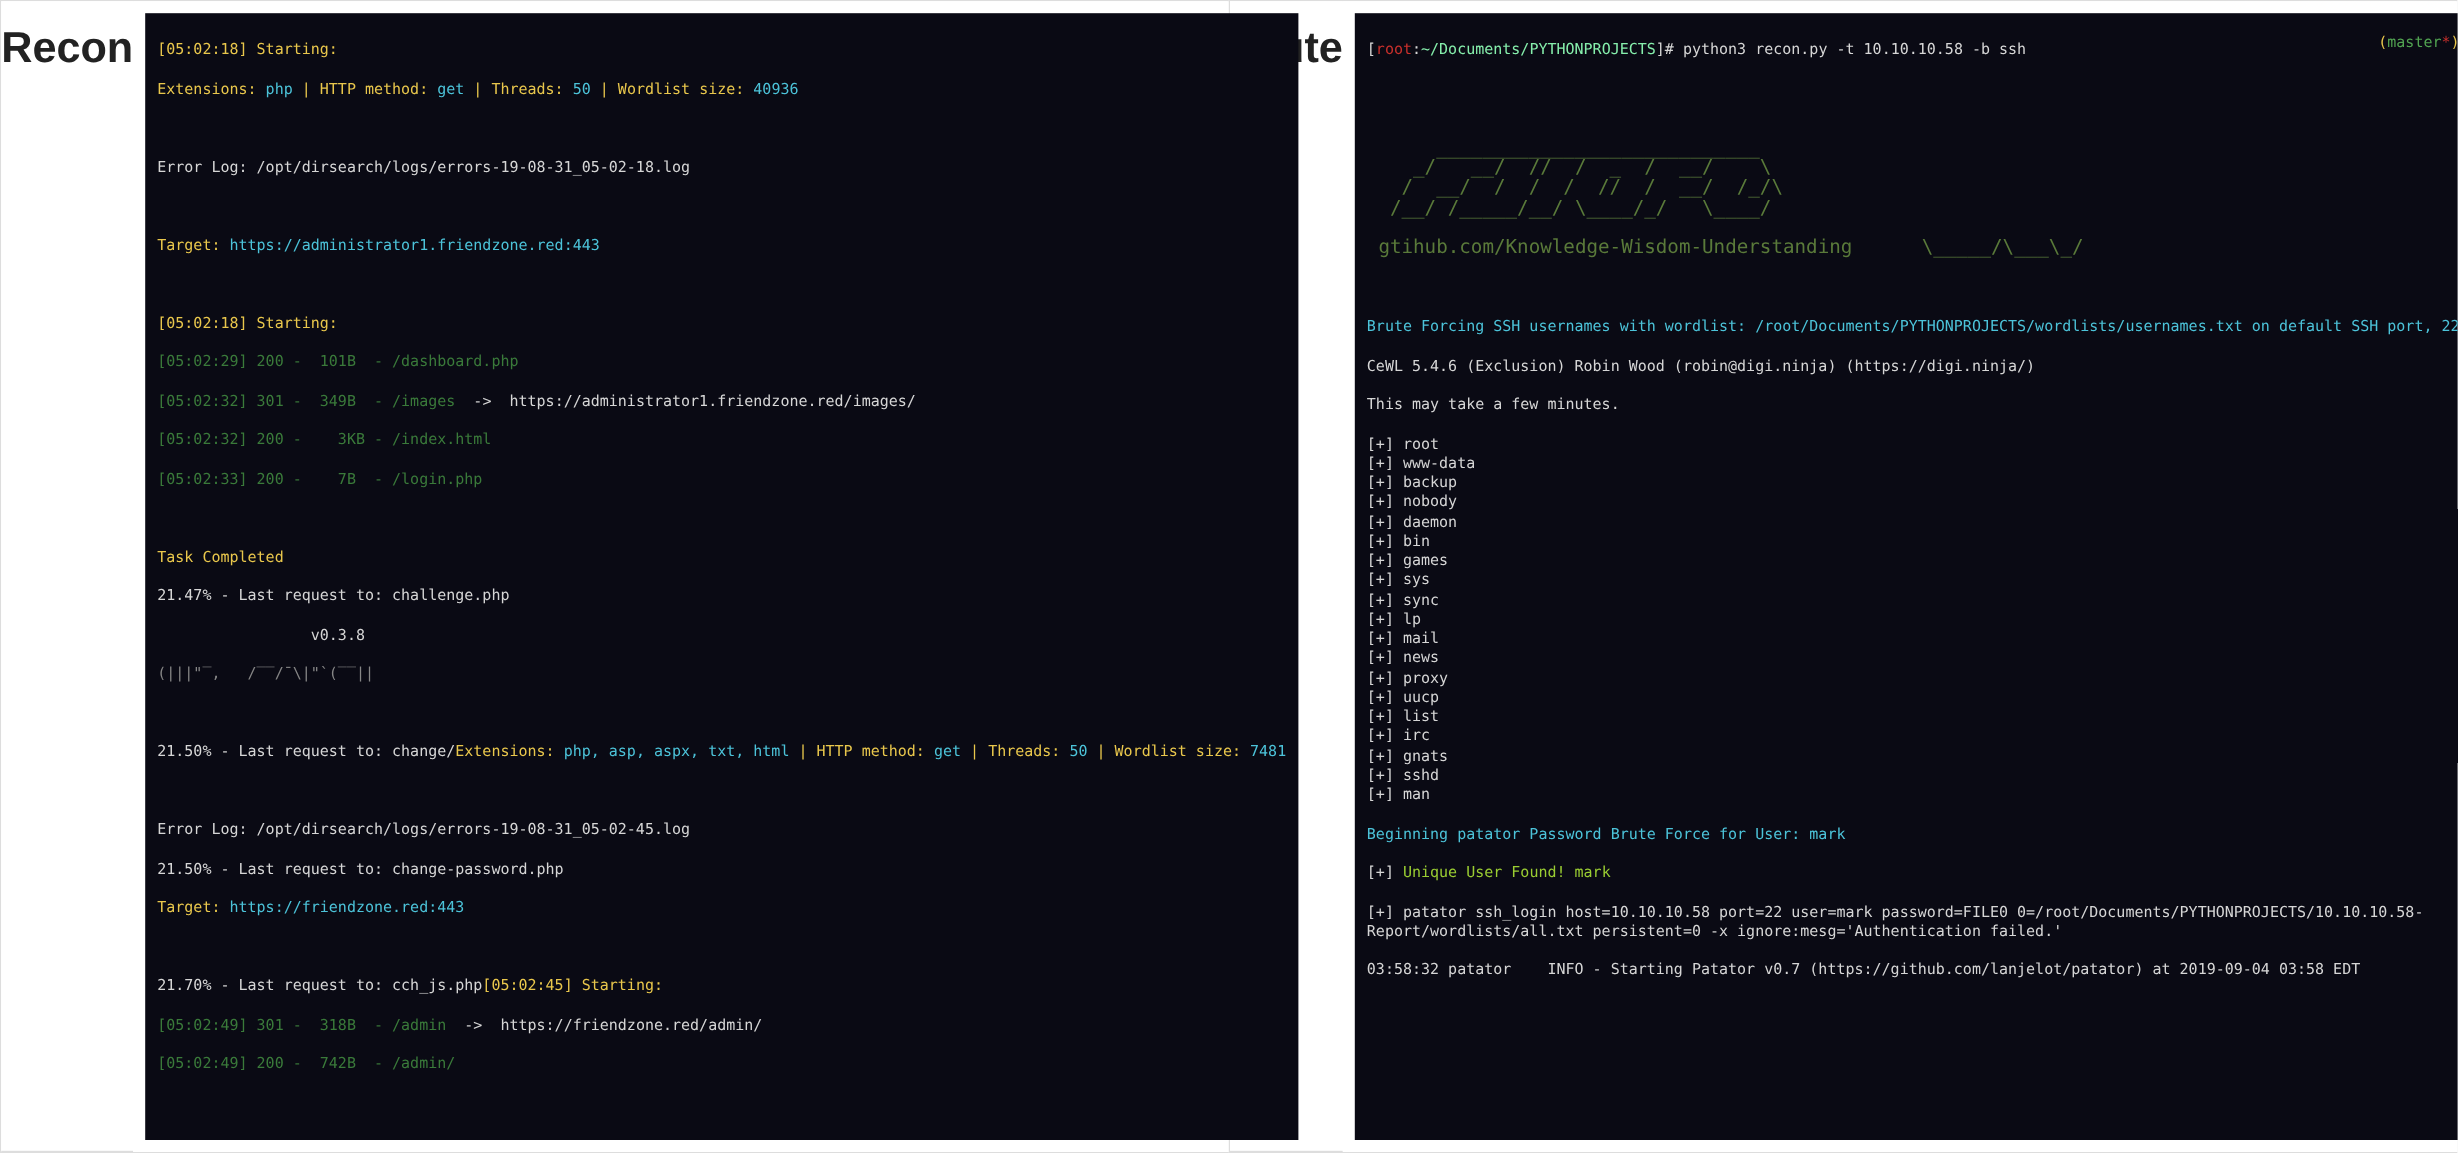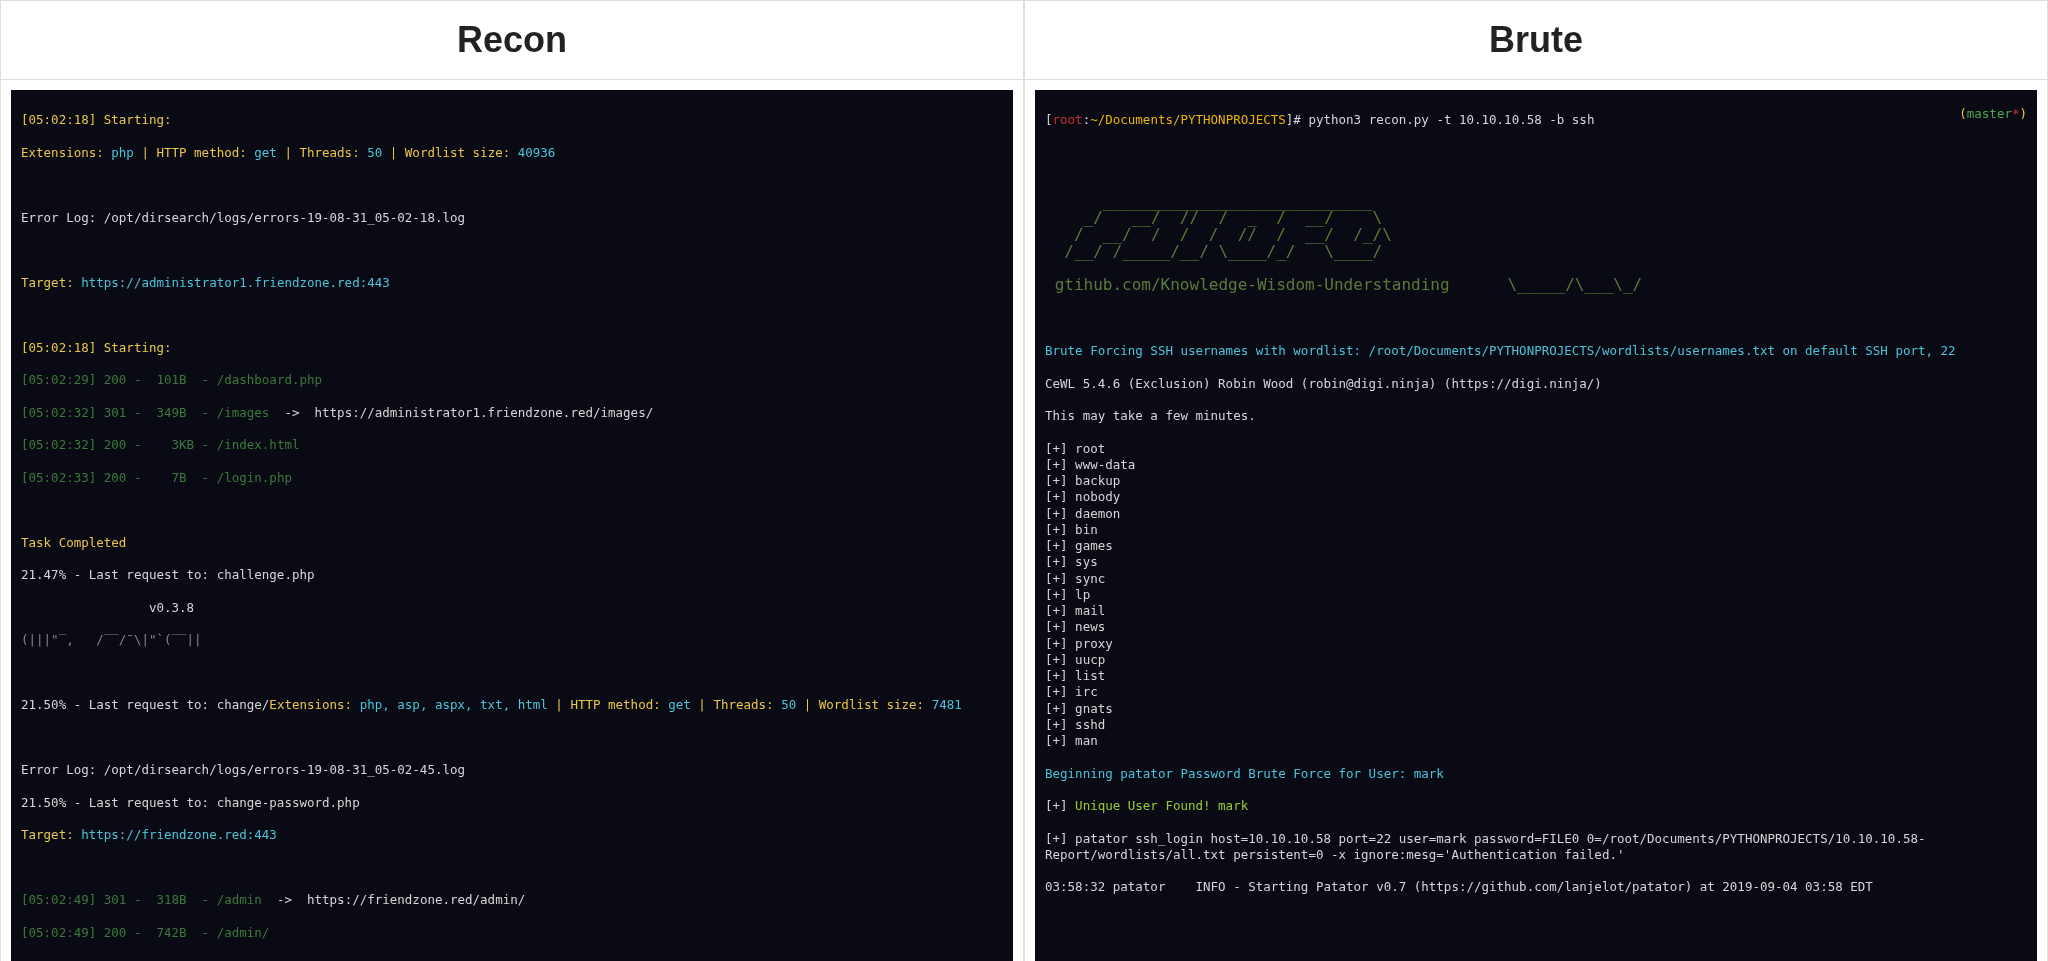--- a/index.html
+++ b/index.html
@@ -11,21 +11,21 @@
   overflow: hidden;
 }
 .layout {
   display: flex;
   width: 100%;
   height: 100%;
 }
 .panel {
   width: 50%;
   display: flex;
-  flex-direction: column;
+  flex-direction: row;
   border: 1px solid #ddd;
 }
 .panel-title {
   background: #fff;
   text-align: center;
   font-size: 36px;
   font-weight: 600;
   color: #222;
   padding: 18px 0 18px 0;
   border-bottom: 1px solid #ddd;
@@ -50,21 +50,21 @@
   position: relative;
 }
 .row { white-space: pre; }
 .yellow { color: #e9c74c; }
 .cyan { color: #4cc3d9; }
 .green { color: #51a351; }
 .lime { color: #9acd32; }
 .white { color: #d6d6d6; }
 .dimgreen { color: #3a7a3a; }
 .red { color: #c9302c; }
-.orange { color: #eab308; }
+.orange { color: #86efac; }
 .gray { color: #868686; }
 .spacer { flex: 1; }
 
 .ascii { color: #5a7a3a; line-height: 1.05; font-size: 16px; }
 </style>
 </head>
 <body>
 
 <div class="layout">
 
@@ -89,20 +89,21 @@
 <div class="row white">21.47% - Last request to: challenge.php</div>
 <div class="row white">                 v0.3.8</div>
 <div class="row gray">(|||"‾,   /‾‾/¯\|"`(‾‾||</div>
 <div class="row">&nbsp;</div>
 <div class="row"><span class="white">21.50% - Last request to: change/</span><span class="yellow">Extensions: </span><span class="cyan">php, asp, aspx, txt, html</span><span class="yellow"> | </span><span class="yellow">HTTP method: </span><span class="cyan">get</span><span class="yellow"> | </span><span class="yellow">Threads: </span><span class="cyan">50</span><span class="yellow"> | </span><span class="yellow">Wordlist size: </span><span class="cyan">7481</span></div>
 <div class="row">&nbsp;</div>
 <div class="row white">Error Log: /opt/dirsearch/logs/errors-19-08-31_05-02-45.log</div>
 <div class="row white">21.50% - Last request to: change-password.php</div>
 <div class="row"><span class="yellow">Target: </span><span class="cyan">https://friendzone.red:443</span></div>
 <div class="row">&nbsp;</div>
+<div class="row"><span class="white">21.70% - Last request to: cch_js.php</span><span class="yellow">[05:02:45] </span><span class="yellow">Starting:</span></div>
 <div class="row"><span class="dimgreen">[05:02:49]</span><span class="dimgreen"> 301 -  318B  - </span><span class="dimgreen">/admin</span><span class="white">  -&gt;  https://friendzone.red/admin/</span></div>
 <div class="row"><span class="dimgreen">[05:02:49]</span><span class="dimgreen"> 200 -  742B  - </span><span class="dimgreen">/admin/</span></div>
 
 
 
 
 
 
 
 

